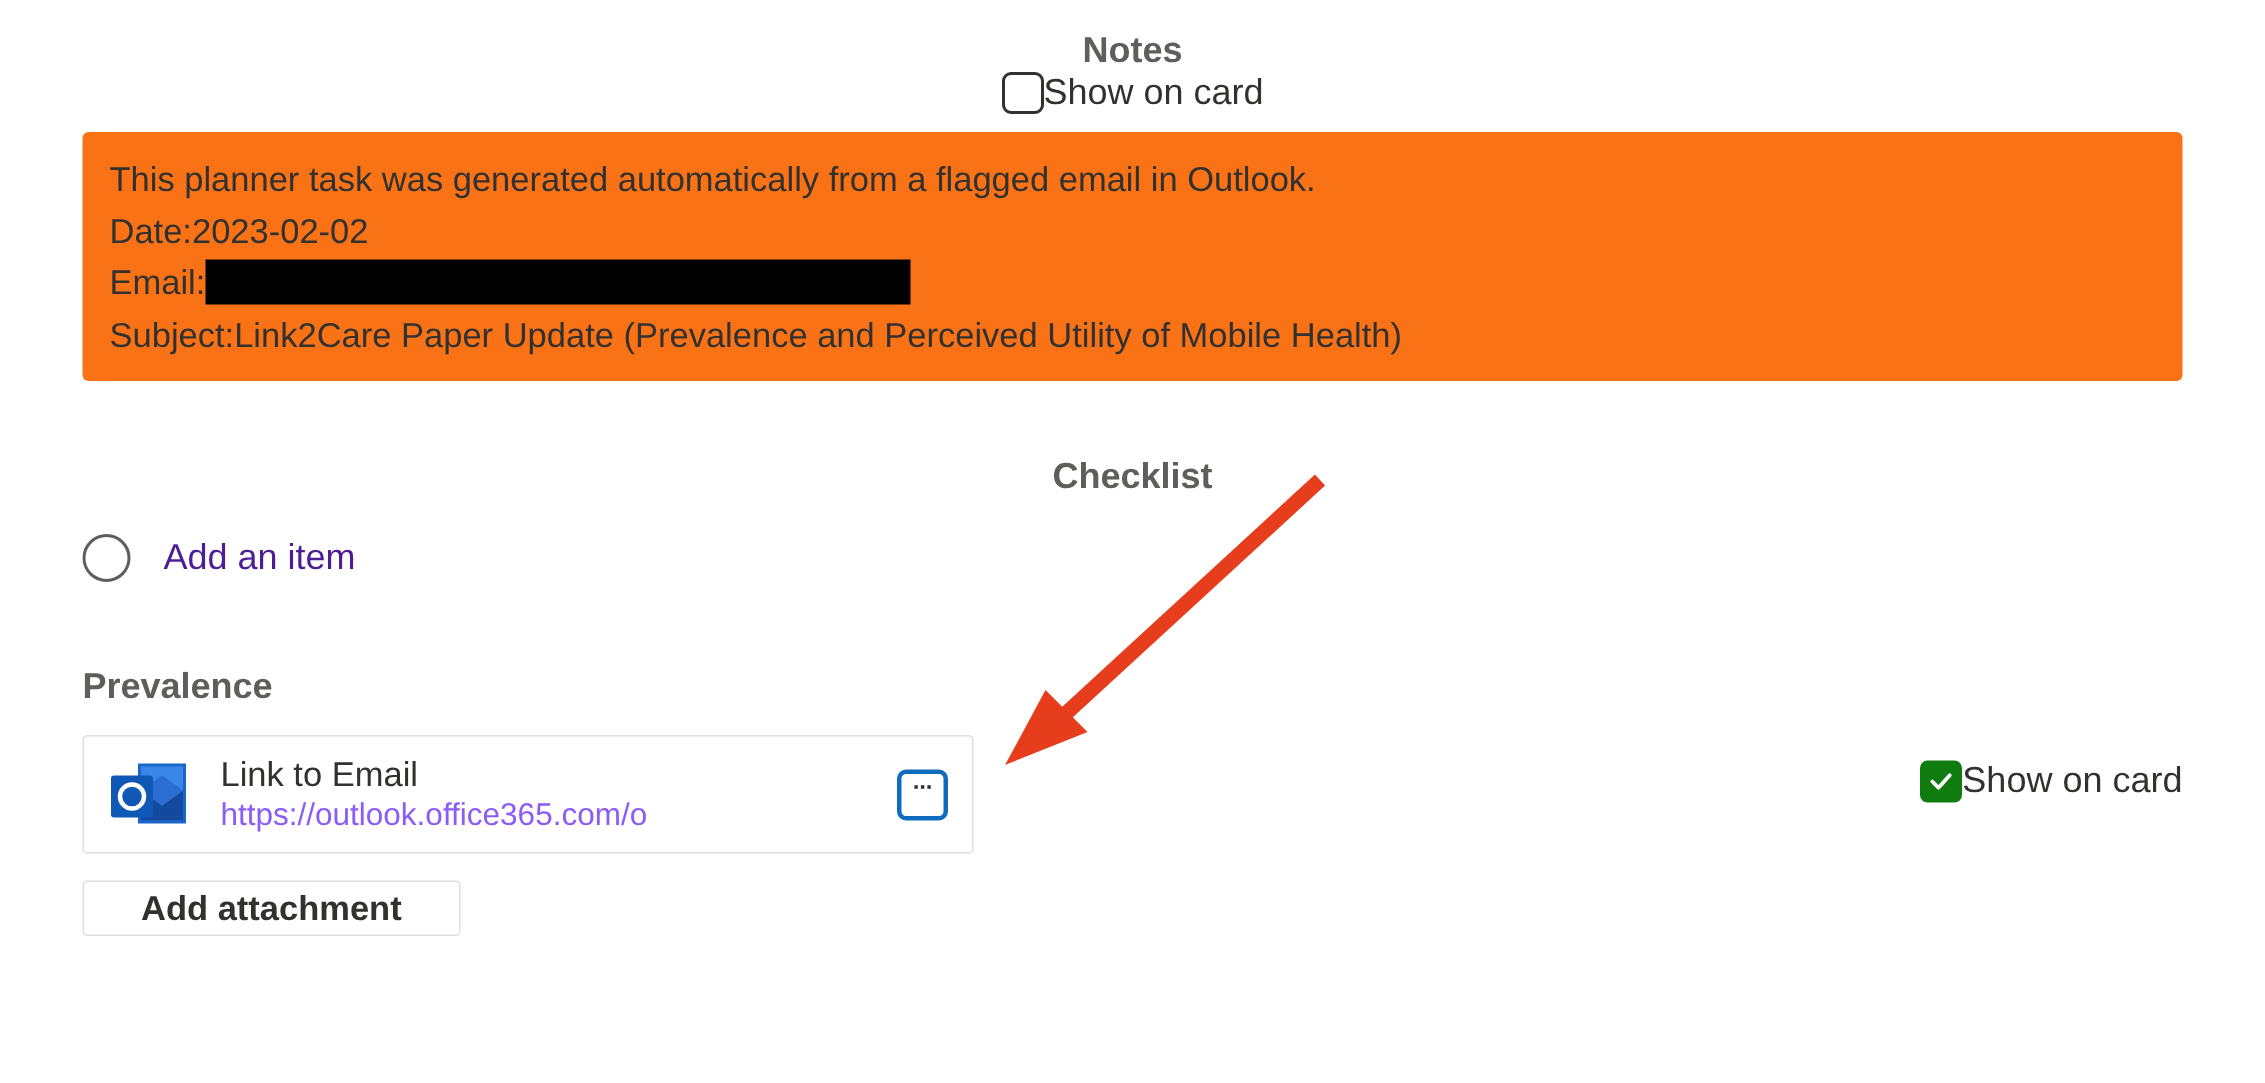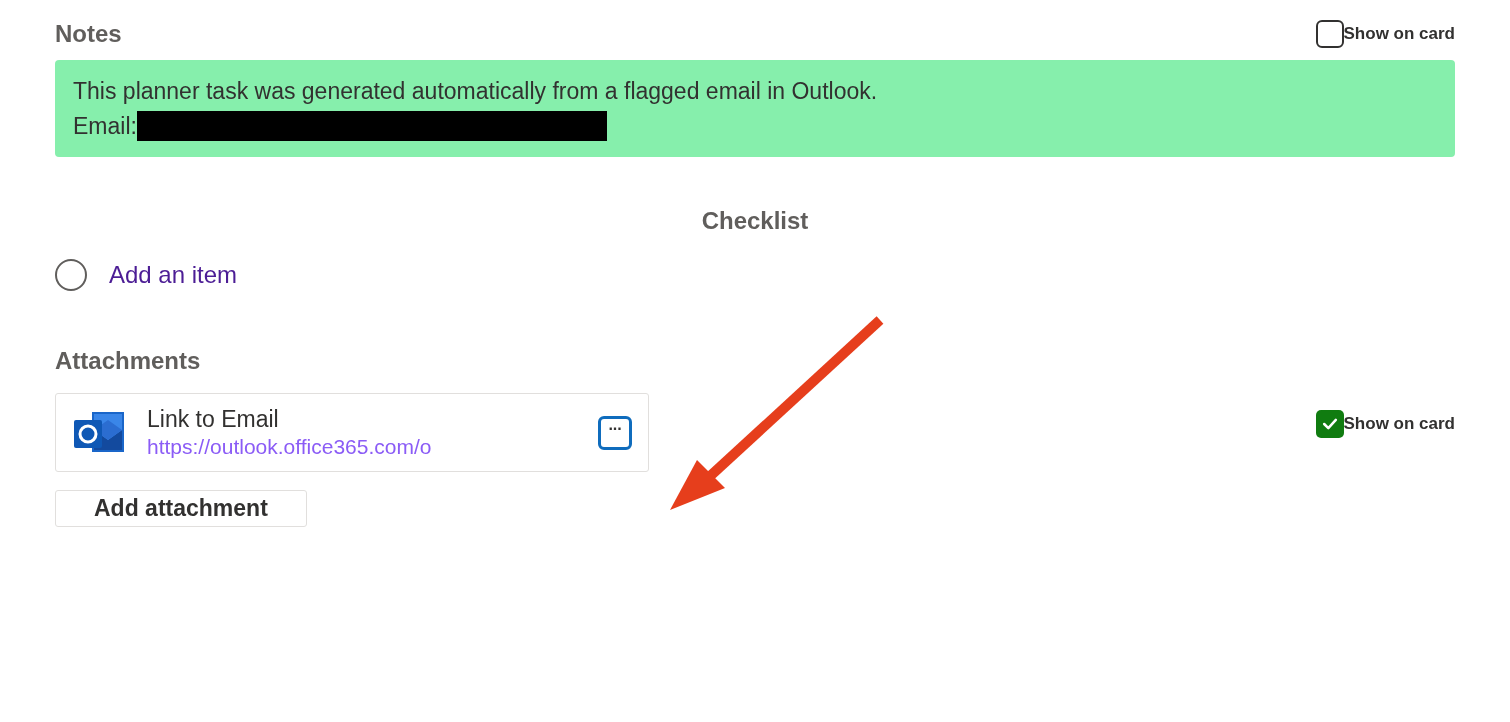--- a/index.html
+++ b/index.html
@@ -12,33 +12,33 @@
       background: #ffffff;
       padding: 20px 55px;
       color: #323130;
       width: 1510px;
     }
     .section-header {
       display: flex;
       justify-content: space-between;
       align-items: center;
       margin-bottom: 12px;
+      flex-direction: column;
     }
     .section-title {
       font-size: 24px;
       font-weight: 600;
       color: #605e5c;
     }
     .show-on-card {
       display: flex;
       align-items: center;
-      font-size: 17px;
-      color: #323130;
-      cursor: pointer;
-      font-weight: bold;
+      font-size: 24px;
+      color: #323130;
+      cursor: pointer;
     }
     .checkbox-unchecked {
       width: 28px;
       height: 28px;
       border: 2px solid #323130;
       border-radius: 6px;
       background: #ffffff;
     }
     .checkbox-checked {
       width: 28px;
@@ -47,21 +47,21 @@
       background: #107c10;
       display: flex;
       align-items: center;
       justify-content: center;
     }
     .checkbox-checked svg {
       width: 20px;
       height: 20px;
     }
     .notes-box {
-      background: #86efac;
+      background: #f97316;
       border-radius: 4px;
       padding: 14px 18px;
       font-size: 23px;
       line-height: 1.5;
       color: #323130;
       margin-bottom: 50px;
     }
     .notes-row {
       display: flex;
       align-items: center;
@@ -187,35 +187,43 @@
     <div class="section-title">Notes</div>
     <label class="show-on-card">
       <span class="checkbox-unchecked"></span>
       <span>Show on card</span>
     </label>
   </div>
 
   <div class="notes-box">
     <div>This planner task was generated automatically from a flagged email in Outlook.</div>
     <div class="notes-row">
+      <span>Date: </span>
+      <span>2023-02-02</span>
+    </div>
+    <div class="notes-row">
       <span>Email:</span>
       <span class="redacted"></span>
+    </div>
+    <div class="notes-row">
+      <span>Subject: </span>
+      <span>Link2Care Paper Update (Prevalence and Perceived Utility of Mobile Health)</span>
     </div>
   </div>
 
   <div class="checklist-section">
     <div class="section-title">Checklist</div>
     <div class="add-item-row">
       <span class="radio-circle"></span>
       <span class="add-item-text">Add an item</span>
     </div>
   </div>
 
   <div class="attachments-section">
-    <div class="section-title">Attachments</div>
+    <div class="section-title">Prevalence</div>
 
     <div class="attachments-row">
       <div class="attachment-card">
         <svg class="outlook-icon" viewBox="0 0 55 50">
           <rect x="20" y="4" width="32" height="40" fill="#1a66c9"></rect>
           <rect x="22" y="6" width="28" height="36" fill="#3a86e8"></rect>
           <polygon points="22,22 36,32 50,22 50,42 22,42" fill="#134a9e"></polygon>
           <polygon points="22,22 36,12 50,22 36,32" fill="#2b6dd1"></polygon>
           <rect x="2" y="12" width="28" height="28" rx="2" fill="#0f58b5"></rect>
           <circle cx="16" cy="26" r="8" fill="none" stroke="#ffffff" stroke-width="3"></circle>

